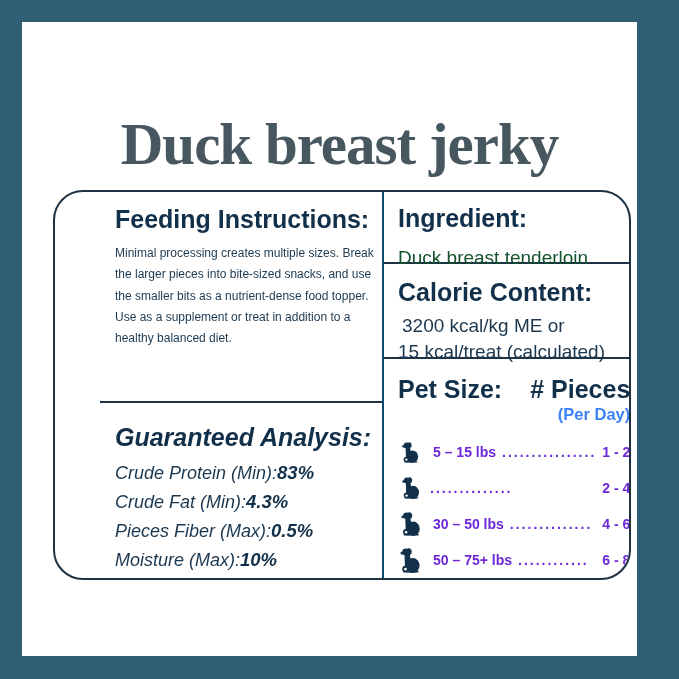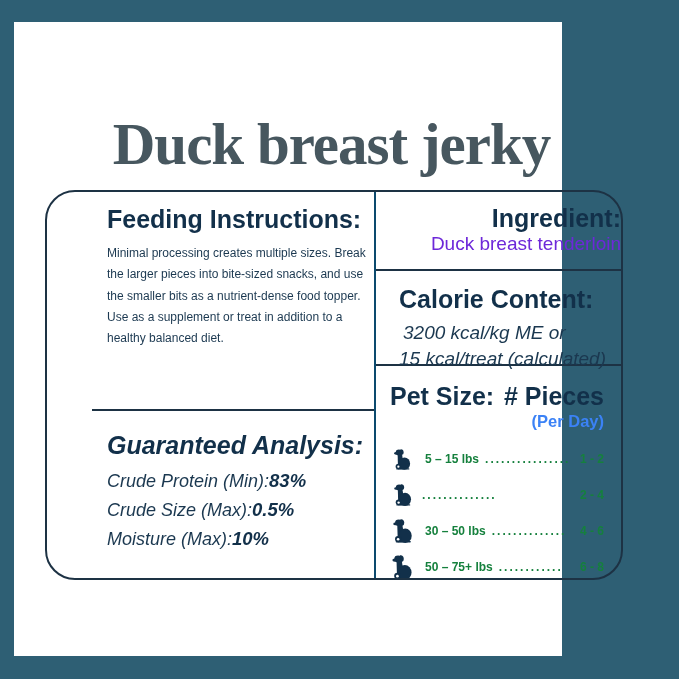--- a/index.html
+++ b/index.html
@@ -5,22 +5,22 @@
   html,body{margin:0;padding:0;}
   .canvas{
     position:relative;
     width:679px;height:679px;
     background:#2e5f74;            
     font-family:"Liberation Sans", sans-serif;
     overflow:hidden;
   }
   .inner{
     position:absolute;
-    left:14px;top:22px;
-    width:548px;height:634px;
+    left:22px;top:22px;
+    width:615px;height:634px;
     background:#ffffff;
   }
   .title{
     position:absolute;
     left:0;top:88px;width:635px;
     text-align:center;
     font-family:"Liberation Serif", serif;
     font-weight:700;
     font-size:59px;
     letter-spacing:-1px;
@@ -77,30 +77,29 @@
     justify-content:flex-start;
     align-items:baseline;
     height:29px;
     font-size:18px;
     color:#1b3850;
   }
   .a-row .val{font-weight:700;font-size:18.5px;color:#12304a;}
   .ingredient{
     height:58px;
     border-bottom:2px solid #1d3244;
-    padding:12px 0 14px 14px;
-    text-align:right;
-  }
-  .ingredient .body{margin-top:0;font-size:19px;color:#6d28d9;}
+    padding:12px 0 0 14px;
+  }
+  .ingredient .body{margin-top:14px;font-size:19px;color:#14532d;}
   .calories{
     height:79px;
     border-bottom:2px solid #1d3244;
-    padding:14px 0 0 23px;
-  }
-  .calories .line{font-size:19px;line-height:26px;color:#1b3850;font-style:italic;}
+    padding:14px 0 0 14px;
+  }
+  .calories .line{font-size:19px;line-height:26px;color:#1b3850;}
   .calories .line:first-of-type{margin-top:6px;padding-left:4px;}
   .petsize{
     flex:1;
     padding:16px 17px 8px 14px;
   }
   .ps-header{
     display:flex;
     justify-content:space-between;
     align-items:flex-start;
   }
@@ -110,22 +109,22 @@
     font-weight:700;
     color:#3b82f6;
     margin-top:1px;
   }
   .ps-rows{margin-top:10px;}
   .ps-row{
     display:flex;
     align-items:center;
     height:36px;
     font-weight:700;
-    font-size:12px;
-    color:#15803d;
+    font-size:14px;
+    color:#6d28d9;
   }
   .dog{
     display:inline-flex;
     width:26px;
     justify-content:center;
     flex:0 0 26px;
   }
   .dog svg{display:block;}
   .ps-row .range{margin-left:9px;white-space:nowrap;}
   .ps-row .dots{
@@ -154,21 +153,25 @@
         </section>
 
         <section class="analysis">
           <h2>Guaranteed Analysis:</h2>
           <div class="analysis-rows">
             <div class="a-row">
               <span>Crude Protein (Min):</span>
               <span class="val">83%</span>
             </div>
             <div class="a-row">
-              <span>Crude Size (Max):</span>
+              <span>Crude Fat (Min):</span>
+              <span class="val">4.3%</span>
+            </div>
+            <div class="a-row">
+              <span>Pieces Fiber (Max):</span>
               <span class="val">0.5%</span>
             </div>
             <div class="a-row">
               <span>Moisture (Max):</span>
               <span class="val">10%</span>
             </div>
           </div>
         </section>
       </div>
 

